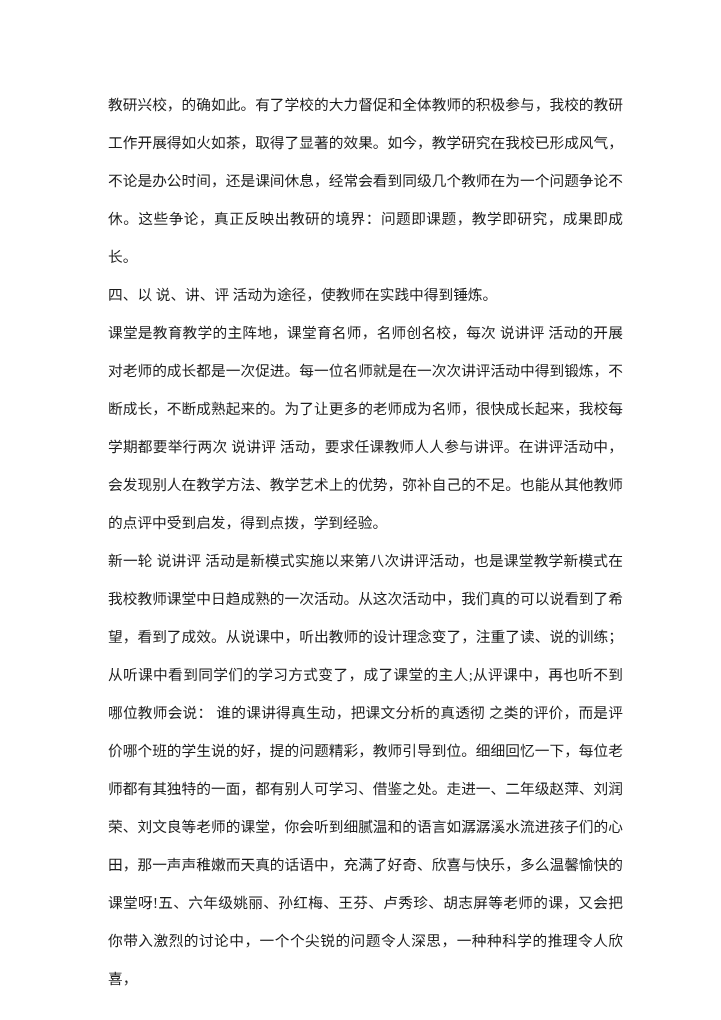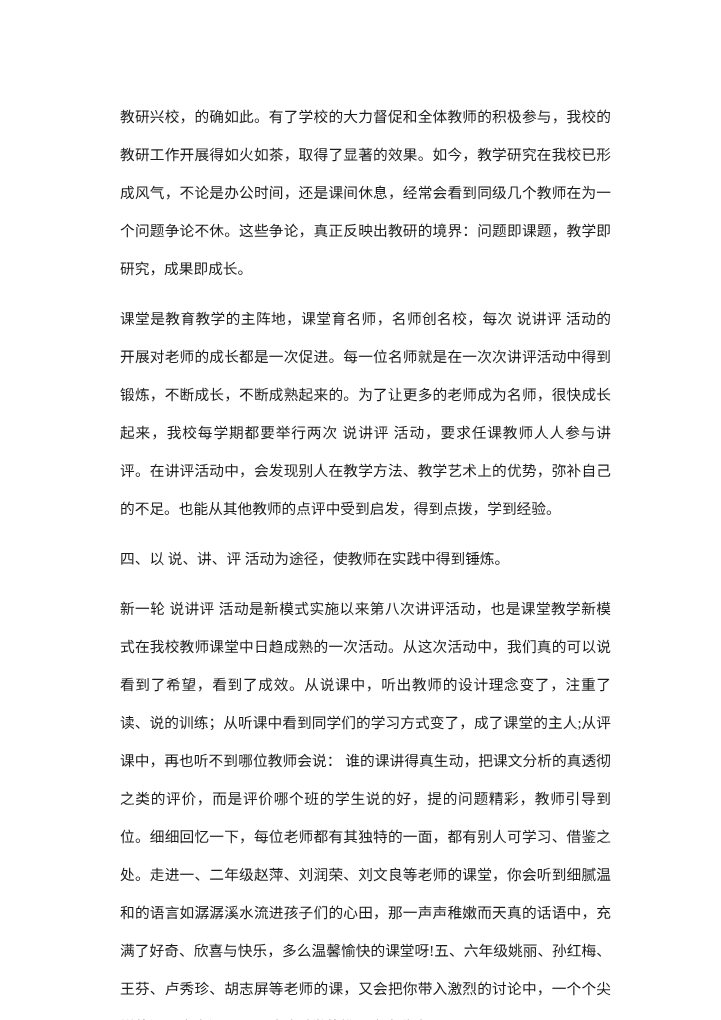--- a/index.html
+++ b/index.html
@@ -23,28 +23,28 @@
     font-size: 14.7px;
     line-height: 38px;
     color: #1c1c1c;
     text-align: justify;
     text-justify: inter-character;
     letter-spacing: 0;
     word-break: normal;
     overflow-wrap: break-word;
   }
   .text-block p.para {
-    margin: 12px;
+    margin: 0;
     padding: 0;
     text-indent: 0;
   }
 </style>
 </head>
 <body>
 
 <div class="page">
   <div class="text-block">
     <p class="para">教研兴校，的确如此。有了学校的大力督促和全体教师的积极参与，我校的教研工作开展得如火如茶，取得了显著的效果。如今，教学研究在我校已形成风气，不论是办公时间，还是课间休息，经常会看到同级几个教师在为一个问题争论不休。这些争论，真正反映出教研的境界：问题即课题，教学即研究，成果即成长。</p>
+    <p class="para">四、以 说、讲、评 活动为途径，使教师在实践中得到锤炼。</p>
     <p class="para">课堂是教育教学的主阵地，课堂育名师，名师创名校，每次 说讲评 活动的开展对老师的成长都是一次促进。每一位名师就是在一次次讲评活动中得到锻炼，不断成长，不断成熟起来的。为了让更多的老师成为名师，很快成长起来，我校每学期都要举行两次 说讲评 活动，要求任课教师人人参与讲评。在讲评活动中，会发现别人在教学方法、教学艺术上的优势，弥补自己的不足。也能从其他教师的点评中受到启发，得到点拨，学到经验。</p>
-    <p class="para">四、以 说、讲、评 活动为途径，使教师在实践中得到锤炼。</p>
     <p class="para">新一轮 说讲评 活动是新模式实施以来第八次讲评活动，也是课堂教学新模式在我校教师课堂中日趋成熟的一次活动。从这次活动中，我们真的可以说看到了希望，看到了成效。从说课中，听出教师的设计理念变了，注重了读、说的训练；从听课中看到同学们的学习方式变了，成了课堂的主人;从评课中，再也听不到哪位教师会说： 谁的课讲得真生动，把课文分析的真透彻 之类的评价，而是评价哪个班的学生说的好，提的问题精彩，教师引导到位。细细回忆一下，每位老师都有其独特的一面，都有别人可学习、借鉴之处。走进一、二年级赵萍、刘润荣、刘文良等老师的课堂，你会听到细腻温和的语言如潺潺溪水流进孩子们的心田，那一声声稚嫩而天真的话语中，充满了好奇、欣喜与快乐，多么温馨愉快的课堂呀!五、六年级姚丽、孙红梅、王芬、卢秀珍、胡志屏等老师的课，又会把你带入激烈的讨论中，一个个尖锐的问题令人深思，一种种科学的推理令人欣喜，</p>
   </div>
 </div>
 
 </body></html>

